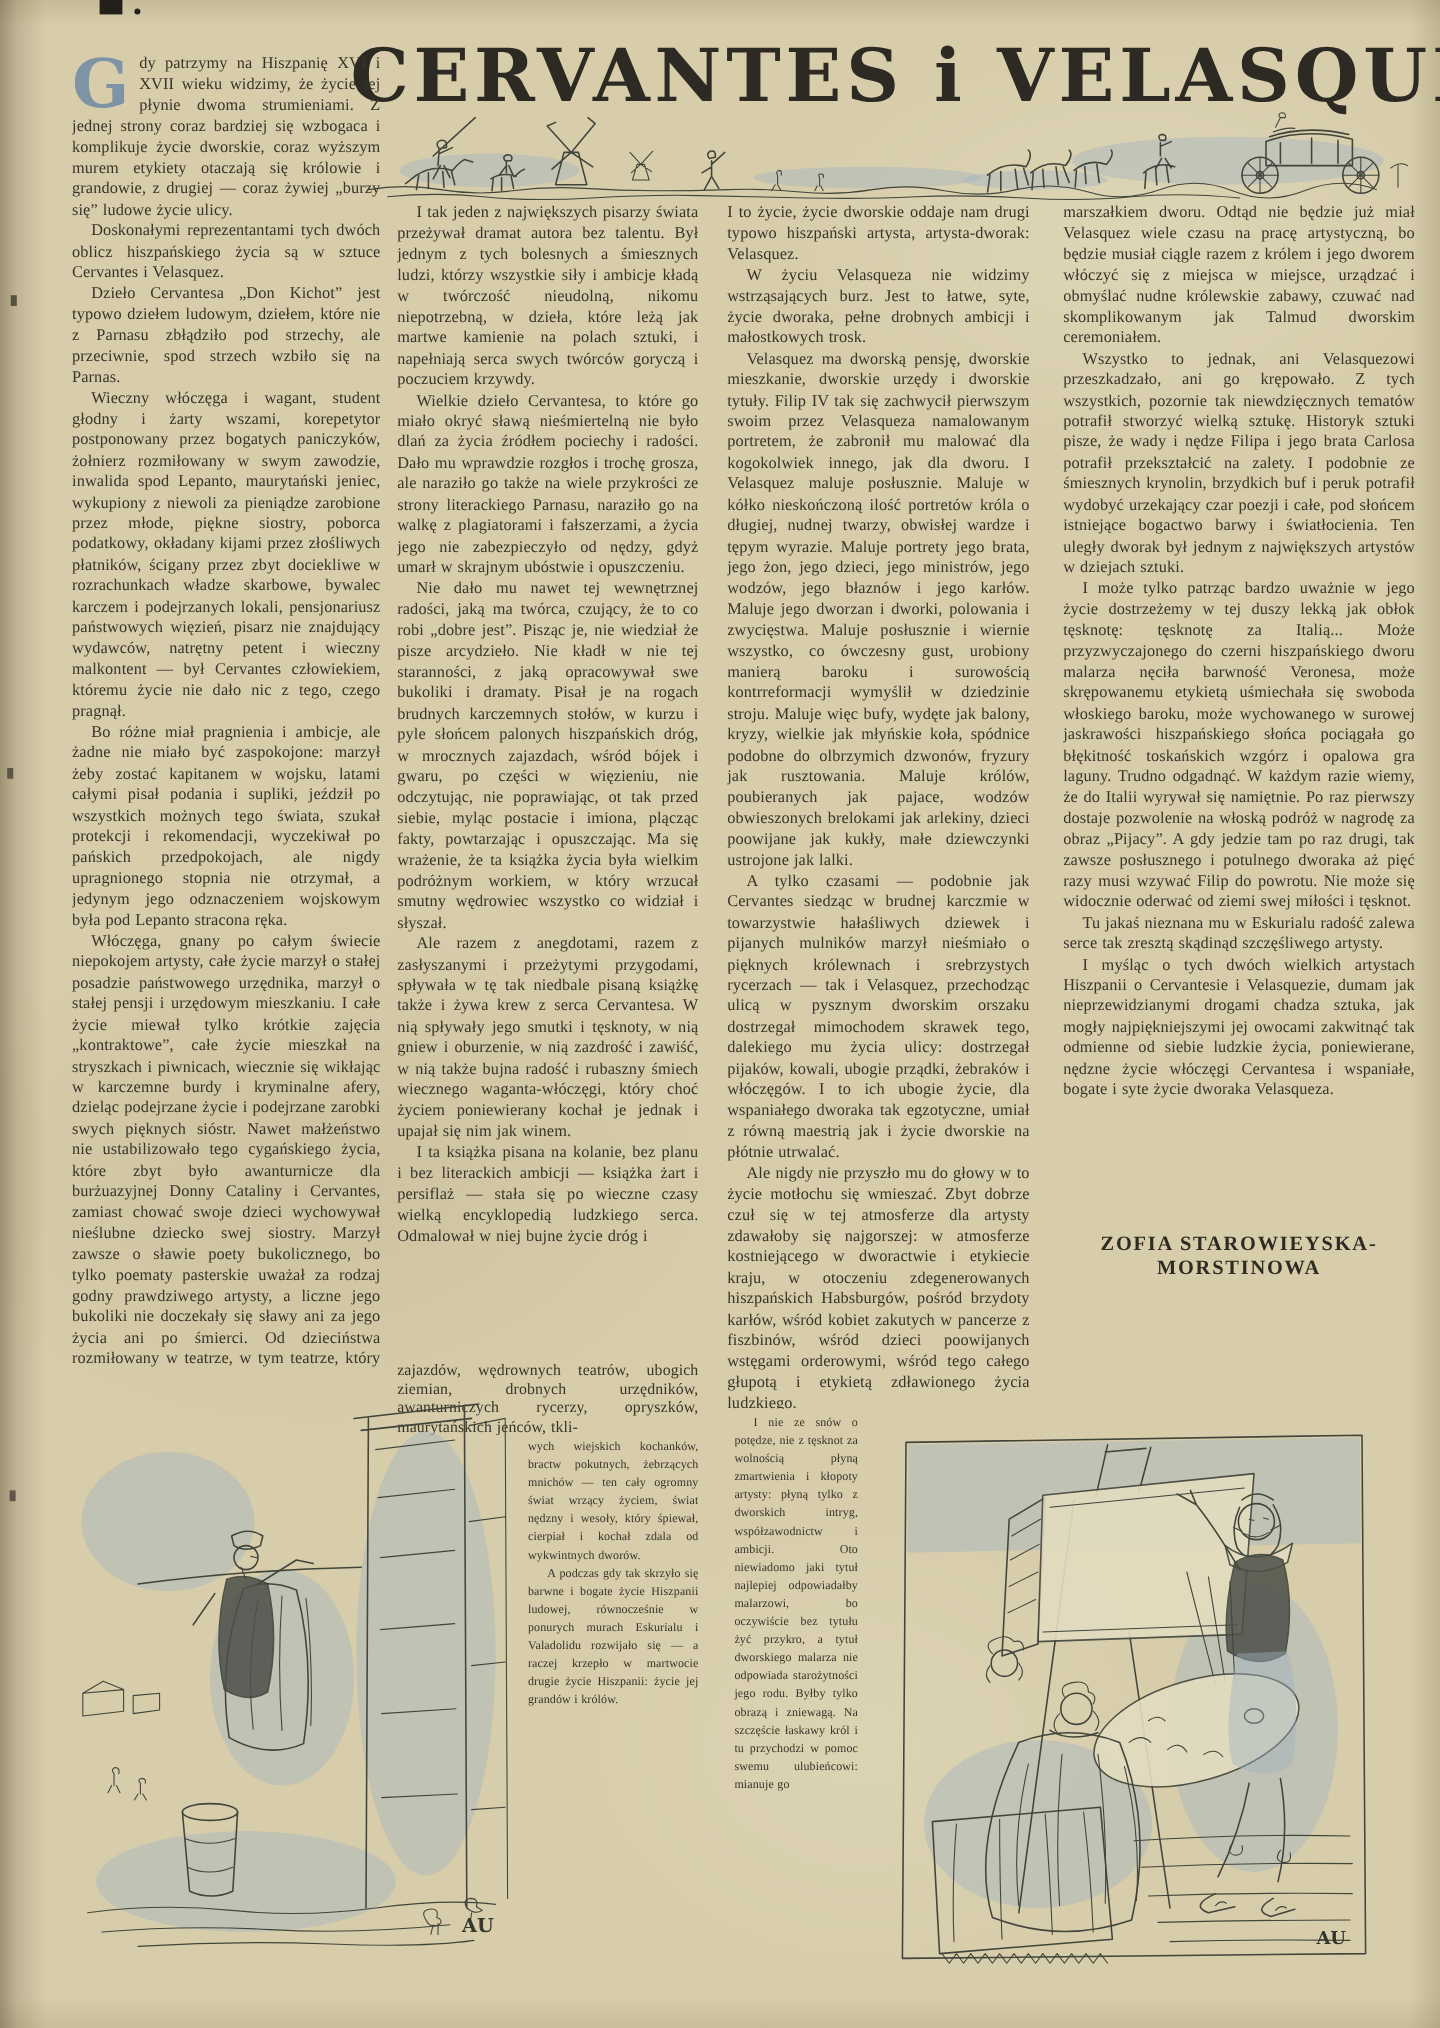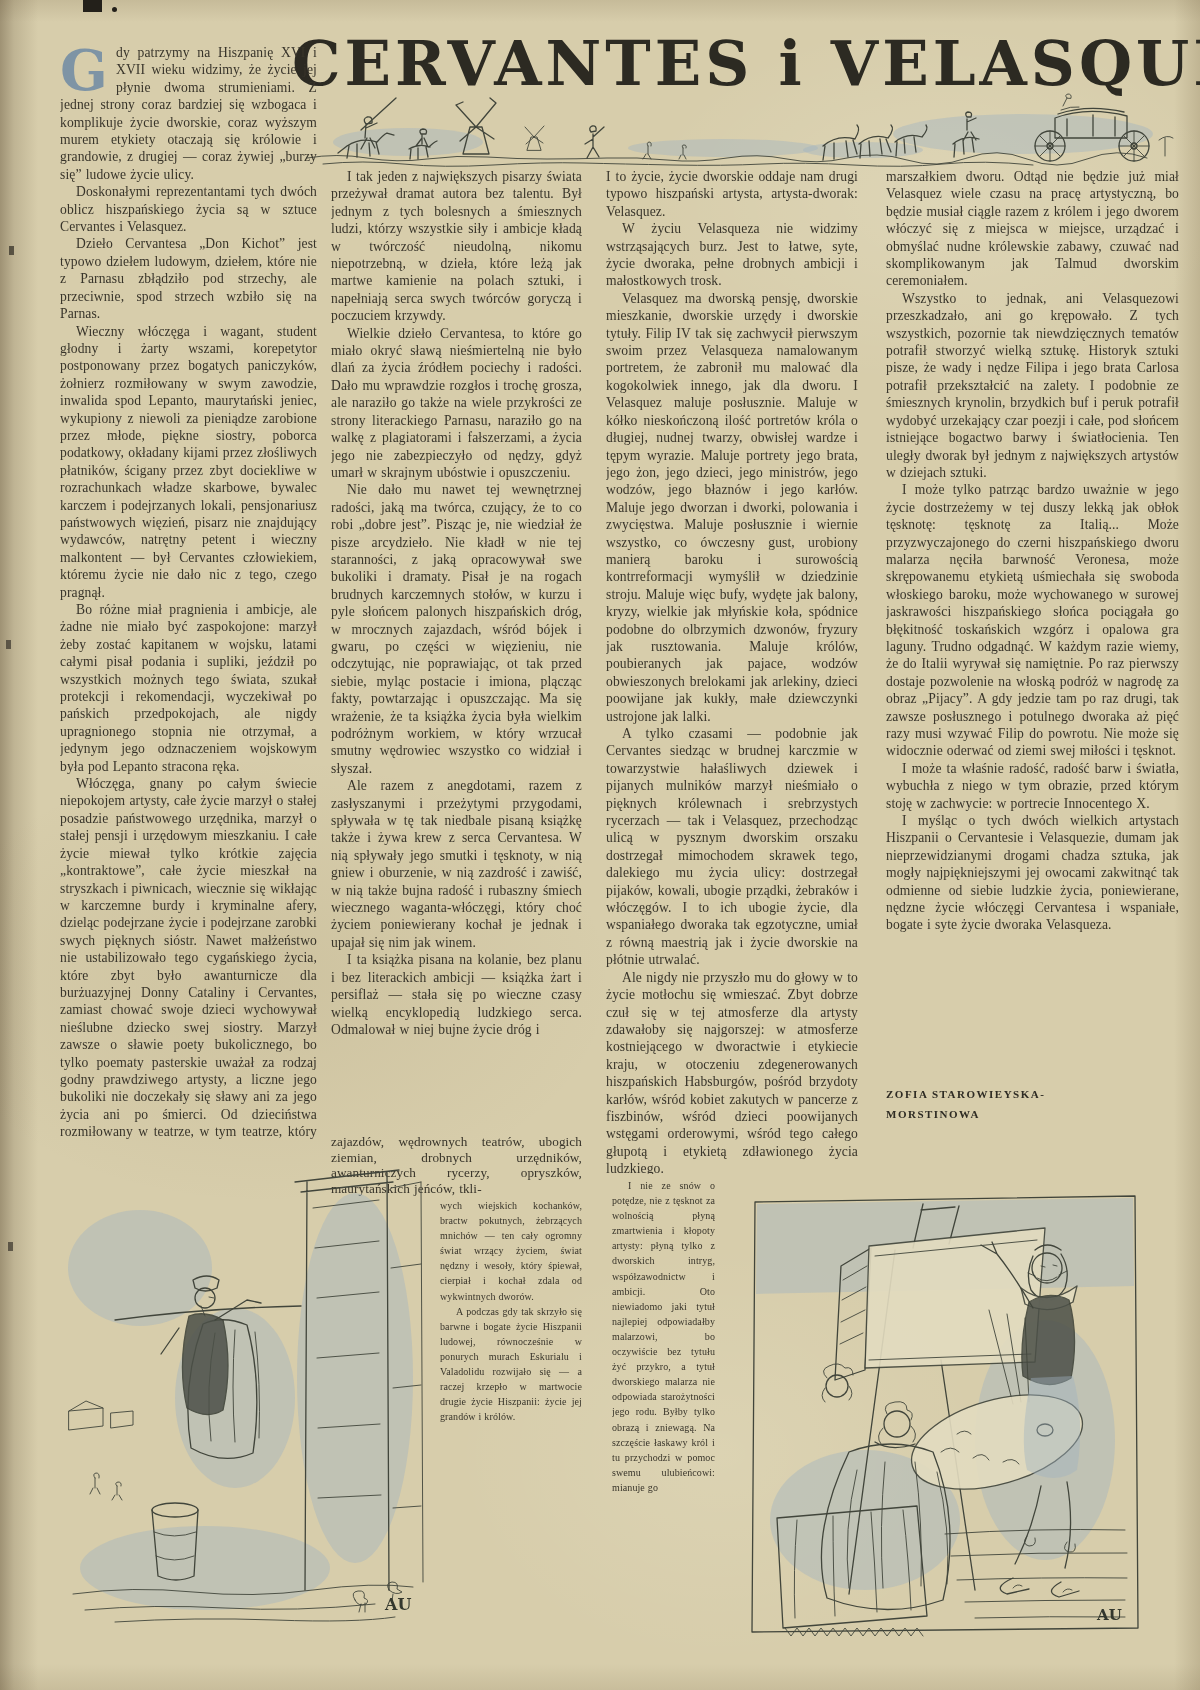--- a/index.html
+++ b/index.html
@@ -31,23 +31,23 @@
     position:absolute; left:292px; top:28px; width:888px; height:62px;
     font-family:"DejaVu Serif", serif; font-weight:bold; font-size:61px;
     letter-spacing:4px; text-align:center; white-space:nowrap; color:#2c2a22;
   }
   .dropcap{
     float:left; width:50px; margin:3px 6px 0 0;
     font-family:"DejaVu Serif", serif; font-weight:bold;
     font-size:56px; line-height:46px; color:var(--dropcap); text-indent:0;
   }
   #byline{
-    position:absolute; left:886px; top:1084px; width:293px;
-    font-weight:bold; font-size:11px; line-height:20px;
-    letter-spacing:1.5px; text-align:left; color:#2e2b23;
+    position:absolute; left:886px; top:1027px; width:293px;
+    font-weight:bold; font-size:17px; line-height:20px;
+    letter-spacing:1.5px; text-align:center; color:#2e2b23;
   }
   svg{position:absolute; overflow:visible;}
   svg path, svg line, svg circle, svg ellipse, svg polyline, svg rect{
     fill:none; stroke:#41453b; stroke-width:1.3; stroke-linecap:round; stroke-linejoin:round;
   }
   svg .wash{fill:var(--wash); stroke:none; opacity:.42;}
   svg .dark{fill:#4c5048; stroke:#3a3e34; opacity:.85;}
   svg .lite{fill:#e3dcc0; stroke:#41453b; opacity:.9;}
   svg .thin{stroke-width:.9;}
   svg text{fill:#33372d; stroke:none; font-family:"DejaVu Serif",serif; font-weight:bold;}
@@ -137,21 +137,21 @@
     <p>Ale nigdy nie przyszło mu do głowy w to życie motłochu się wmieszać. Zbyt dobrze czuł się w tej atmosferze dla artysty zdawałoby się najgorszej: w atmosferze kostniejącego w dworactwie i etykiecie kraju, w otoczeniu zdegenerowanych hiszpańskich Habsburgów, pośród brzydoty karłów, wśród kobiet zakutych w pancerze z fiszbinów, wśród dzieci poowijanych wstęgami orderowymi, wśród tego całego głupotą i etykietą zdławionego życia ludzkiego.</p>
   </div>
   <div class="col narrow" style="left:612px;top:1178px;width:103px;height:452px;">
     <p>I nie ze snów o potędze, nie z tęsknot za wolnością płyną zmartwienia i kłopoty artysty: płyną tylko z dworskich intryg, współzawodnictw i ambicji. Oto niewiadomo jaki tytuł najlepiej odpowiadałby malarzowi, bo oczywiście bez tytułu żyć przykro, a tytuł dworskiego malarza nie odpowiada starożytności jego rodu. Byłby tylko obrazą i zniewagą. Na szczęście łaskawy król i tu przychodzi w pomoc swemu ulubieńcowi: mianuje go</p>
   </div>
 
   <div class="col" style="left:886px;top:168px;width:293px;height:916px;font-family:Liberation Serif, serif;">
     <p class="ni">marszałkiem dworu. Odtąd nie będzie już miał Velasquez wiele czasu na pracę artystyczną, bo będzie musiał ciągle razem z królem i jego dworem włóczyć się z miejsca w miejsce, urządzać i obmyślać nudne królewskie zabawy, czuwać nad skomplikowanym jak Talmud dworskim ceremoniałem.</p>
     <p>Wszystko to jednak, ani Velasquezowi przeszkadzało, ani go krępowało. Z tych wszystkich, pozornie tak niewdzięcznych tematów potrafił stworzyć wielką sztukę. Historyk sztuki pisze, że wady i nędze Filipa i jego brata Carlosa potrafił przekształcić na zalety. I podobnie ze śmiesznych krynolin, brzydkich buf i peruk potrafił wydobyć urzekający czar poezji i całe, pod słońcem istniejące bogactwo barwy i światłocienia. Ten uległy dworak był jednym z największych artystów w dziejach sztuki.</p>
     <p>I może tylko patrząc bardzo uważnie w jego życie dostrzeżemy w tej duszy lekką jak obłok tęsknotę: tęsknotę za Italią... Może przyzwyczajonego do czerni hiszpańskiego dworu malarza nęciła barwność Veronesa, może skrępowanemu etykietą uśmiechała się swoboda włoskiego baroku, może wychowanego w surowej jaskrawości hiszpańskiego słońca pociągała go błękitność toskańskich wzgórz i opalowa gra laguny. Trudno odgadnąć. W każdym razie wiemy, że do Italii wyrywał się namiętnie. Po raz pierwszy dostaje pozwolenie na włoską podróż w nagrodę za obraz „Pijacy”. A gdy jedzie tam po raz drugi, tak zawsze posłusznego i potulnego dworaka aż pięć razy musi wzywać Filip do powrotu. Nie może się widocznie oderwać od ziemi swej miłości i tęsknot.</p>
-    <p>I może ta właśnie radość, radość barw i światła, wybuchła z niego w tym obrazie, przed którym stoję w zachwycie: w portrecie Innocentego X.</p>
+    <p>Tu jakaś nieznana mu w Eskurialu radość zalewa serce tak zresztą skądinąd szczęśliwego artysty.</p>
     <p>I myśląc o tych dwóch wielkich artystach Hiszpanii o Cervantesie i Velasquezie, dumam jak nieprzewidzianymi drogami chadza sztuka, jak mogły najpiękniejszymi jej owocami zakwitnąć tak odmienne od siebie ludzkie życia, poniewierane, nędzne życie włóczęgi Cervantesa i wspaniałe, bogate i syte życie dworaka Velasqueza.</p>
   </div>
 
   <div id="byline">
     <div>ZOFIA STAROWIEYSKA-</div>
     <div>MORSTINOWA</div>
   </div>
 
   <svg style="left:55px;top:1148px;" width="378" height="482" viewBox="0 0 378 482">
     <ellipse class="wash" cx="300" cy="230" rx="58" ry="185"></ellipse>

